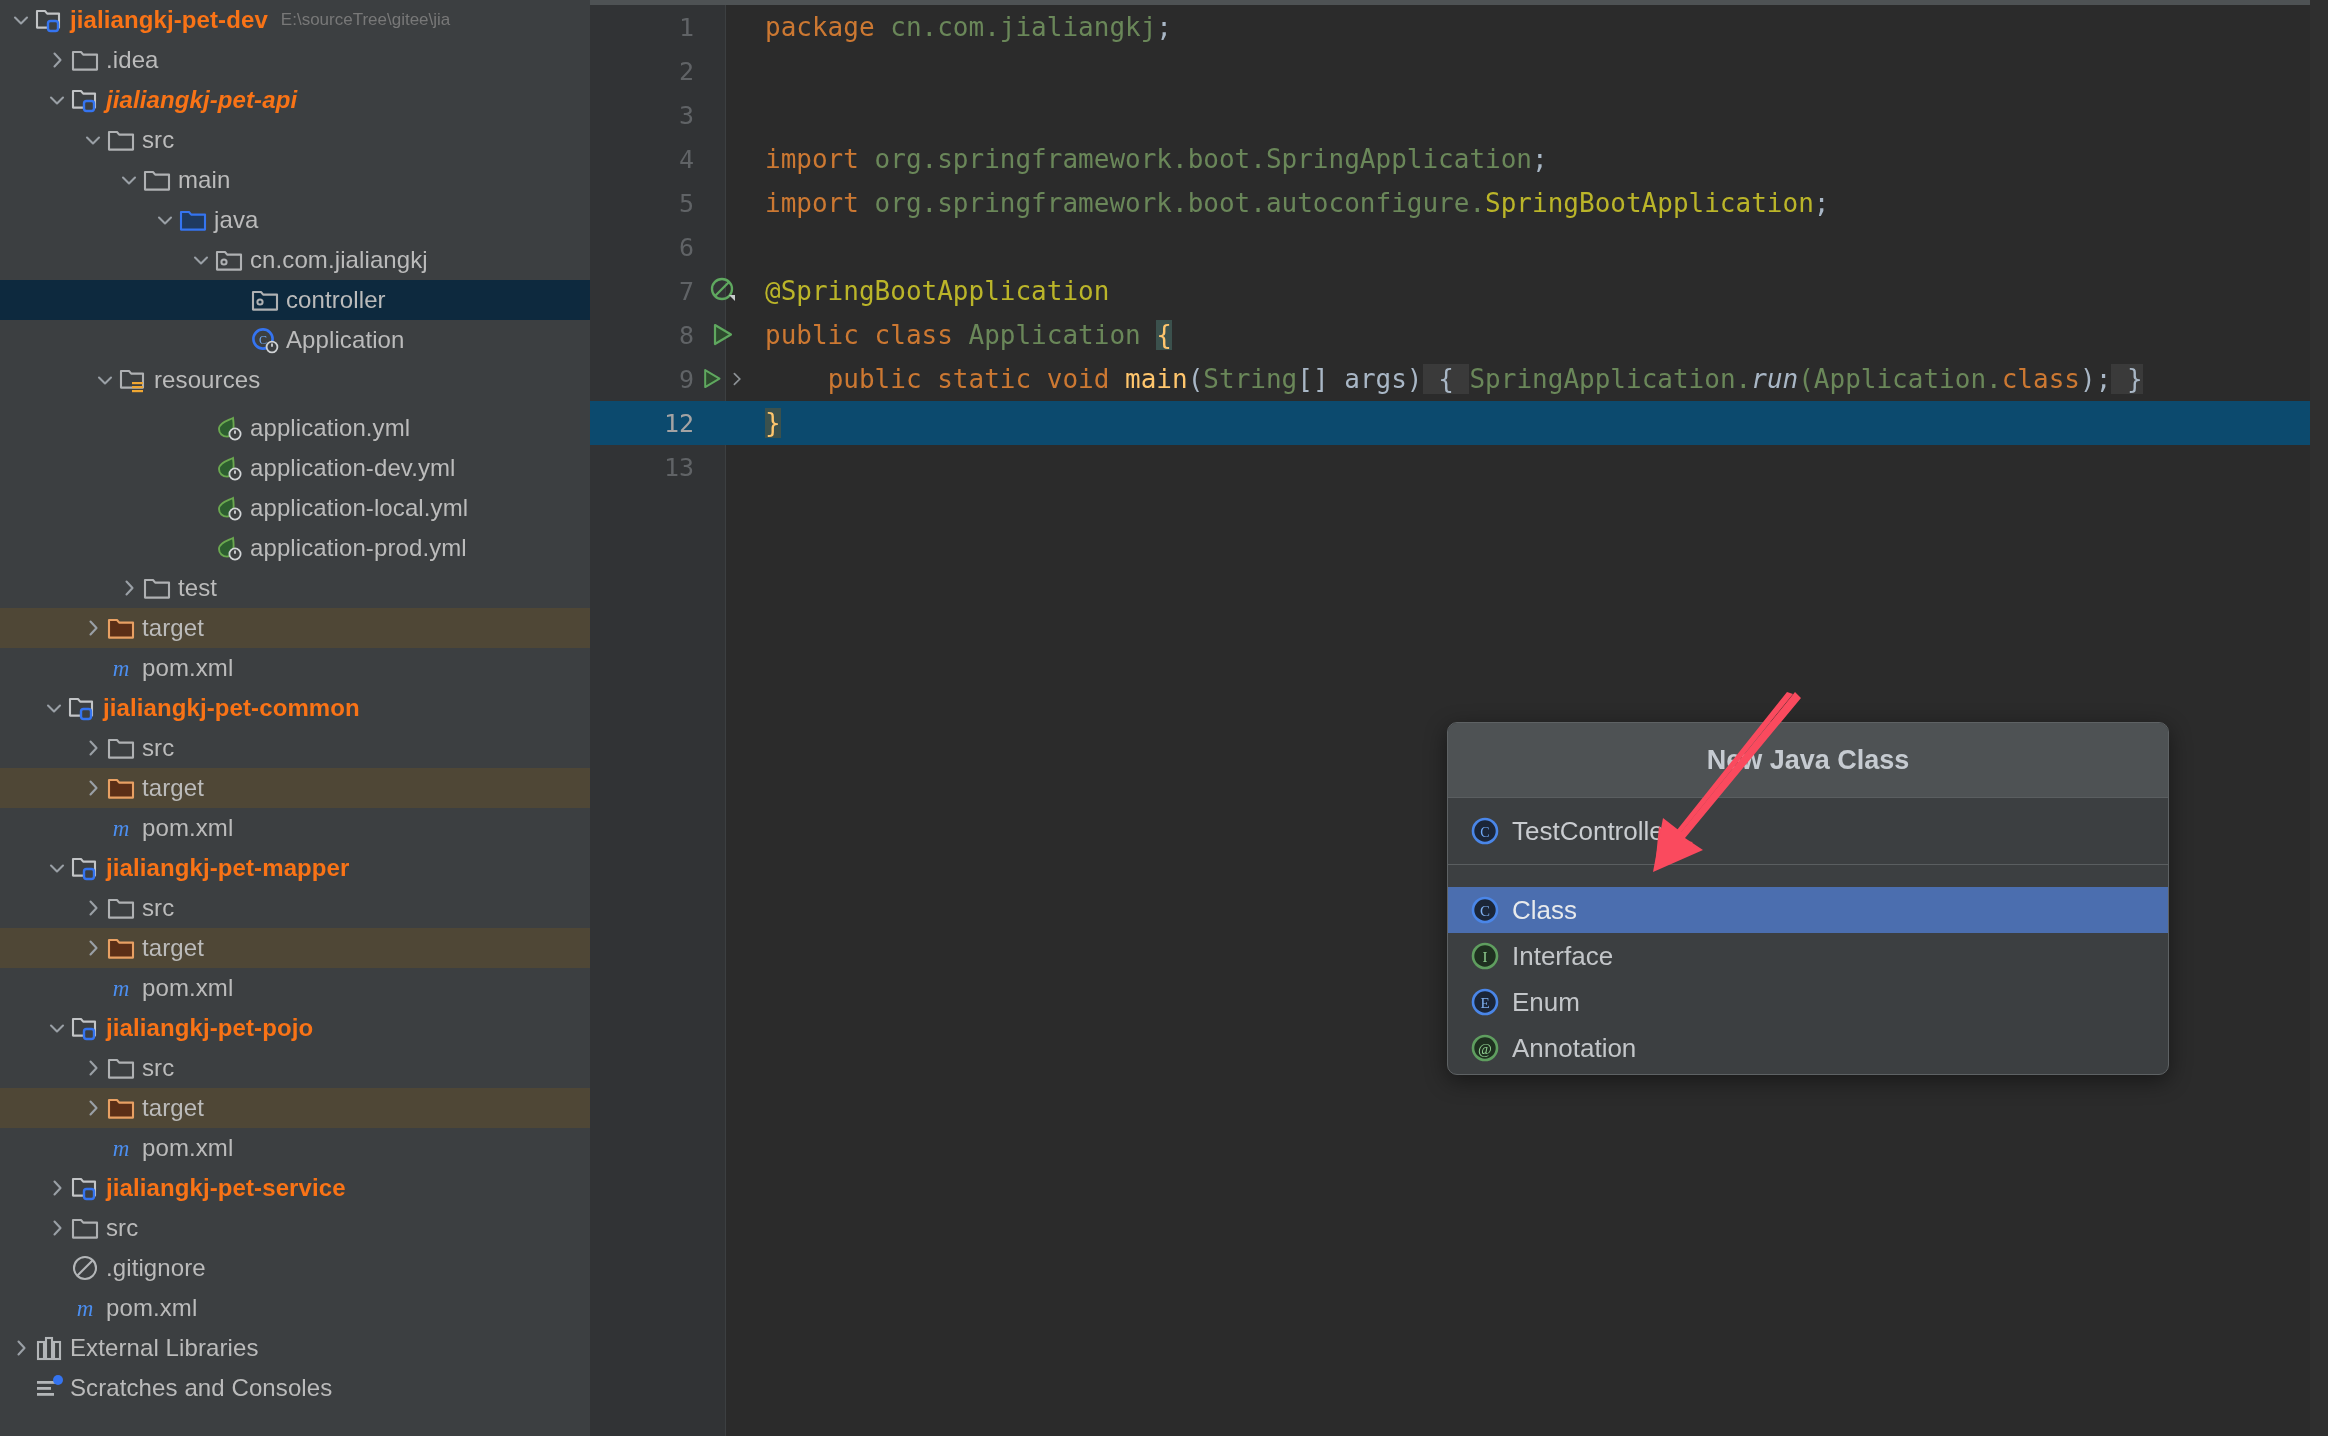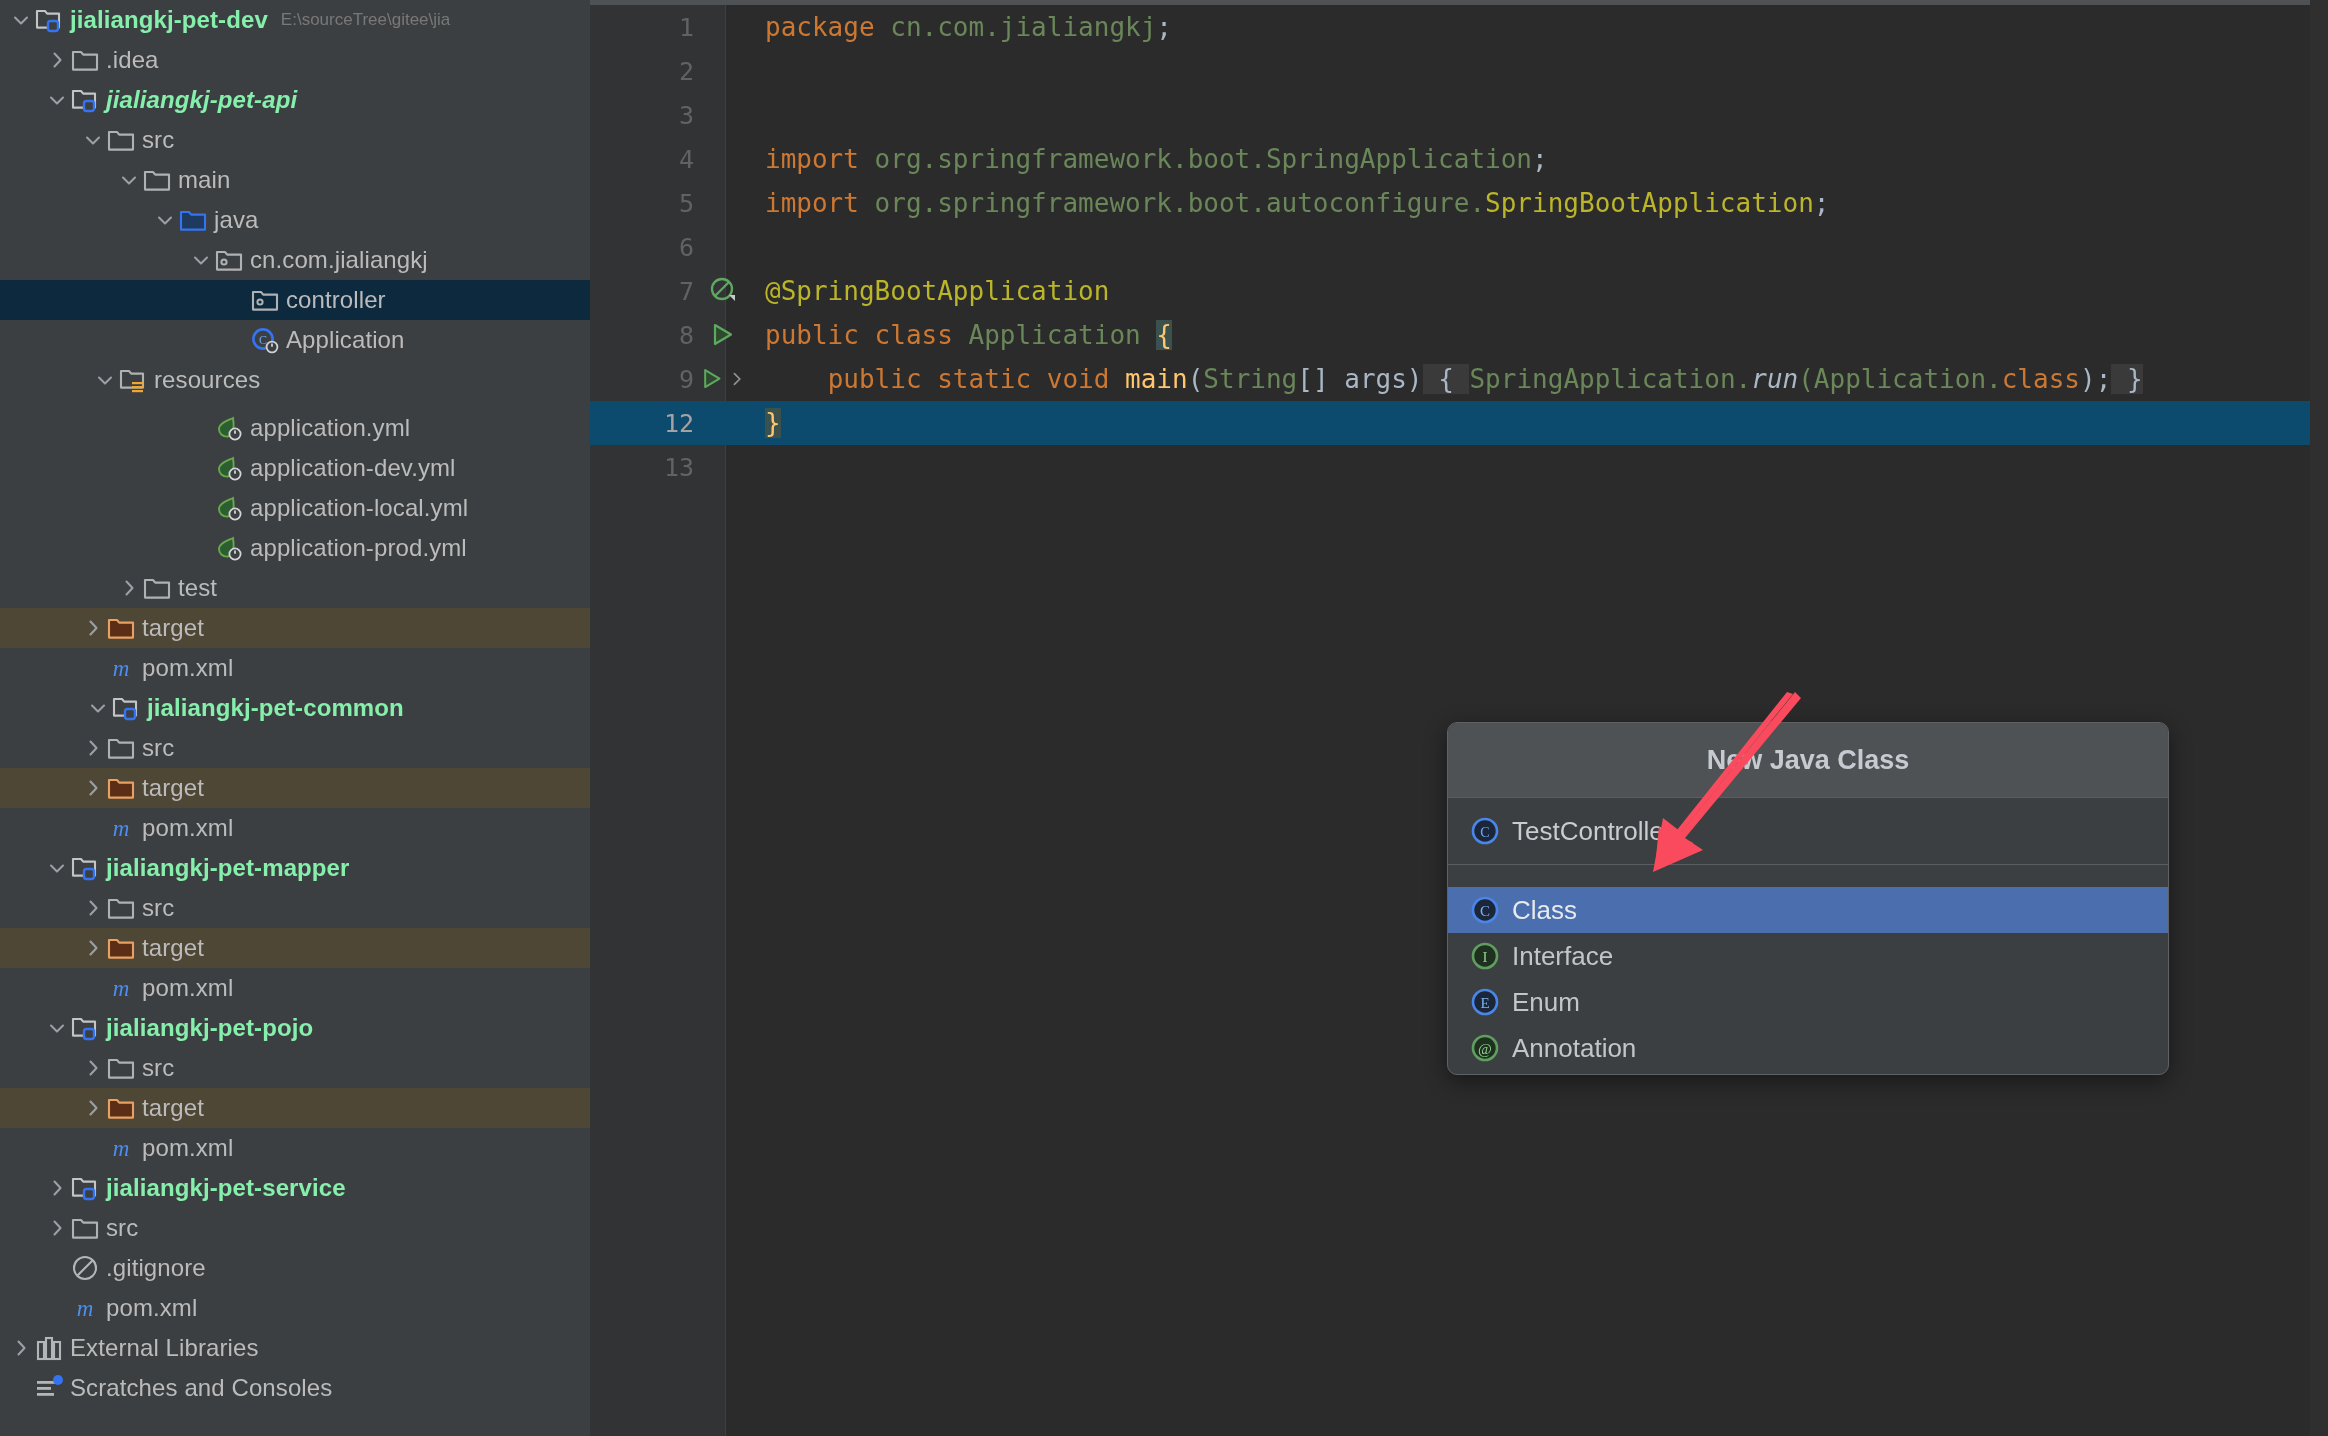--- a/index.html
+++ b/index.html
@@ -37,21 +37,21 @@
   }
   .twisty svg { display:block; }
   .twisty.blank { visibility: hidden; }
   .ic {
     width: 30px; height: 30px; flex: 0 0 30px;
     margin-right: 6px;
     display: flex; align-items: center; justify-content: center;
     position: relative;
   }
   .lbl { letter-spacing: .1px; }
-  .lbl.bold { font-weight: bold; color: #86efac; }
+  .lbl.bold { font-weight: bold; color: #f97316; }
   .path { color: #787878; font-size: 17px; margin-left: 13px; }
 
   
   #editor {
     position: relative;
     flex: 1 1 auto;
     background: #2b2b2b;
     height: 1436px;
     overflow: hidden;
   }
@@ -356,21 +356,21 @@
         </div>
         <div class="row" style="padding-left: 80px;">
           <span class="twisty blank"></span>
           <span class="ic">
             <svg width="30" height="30" viewBox="0 0 30 30">
               <text x="15" y="23" font-size="23" fill="#4b8ef0" text-anchor="middle" font-style="italic" font-family="Liberation Serif, serif">m</text>
             </svg>
           </span>
           <span class="lbl">pom.xml</span>
         </div>
-        <div class="row" style="padding-left: 41px; margin-left: 44px;">
+        <div class="row" style="padding-left: 41px;">
           <span class="twisty">
             <svg width="22" height="22" viewBox="0 0 22 22">
               <path d="M5 8.5L11 14.5L17 8.5" fill="none" stroke="#9aa0a6" stroke-width="2.1" stroke-linecap="round" stroke-linejoin="round"></path>
             </svg>
           </span>
           <span class="ic">
             <svg width="30" height="30" viewBox="0 0 30 30">
               <path d="M3 6h8l2.2 2.6H25v14H3z" fill="none" stroke="#c2c4c6" stroke-width="2.1" stroke-linejoin="round"></path>
               <rect x="14" y="16" width="10" height="10" rx="2.5" fill="#3c3f41" stroke="#3574f0" stroke-width="2.4"></rect>
             </svg>

